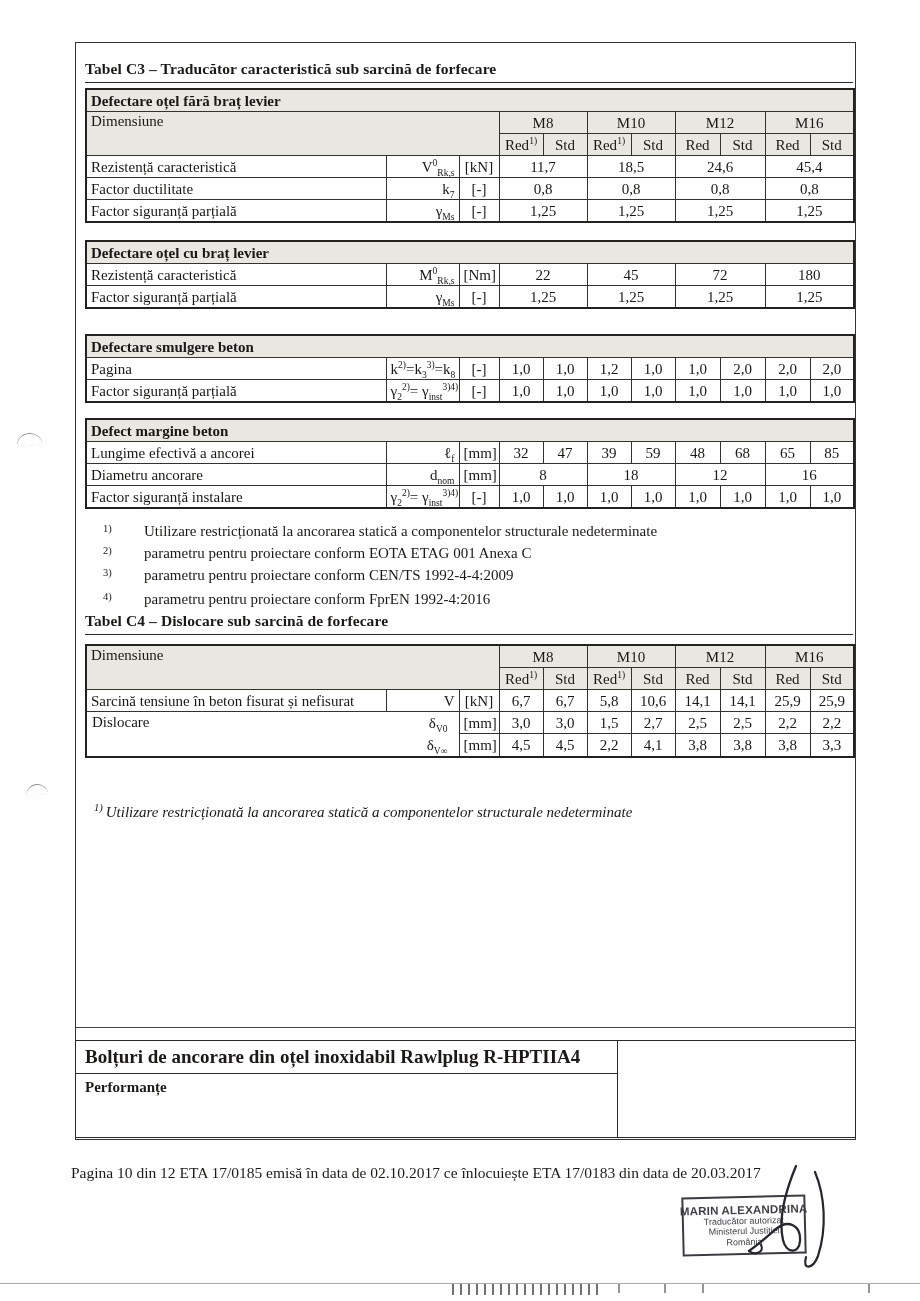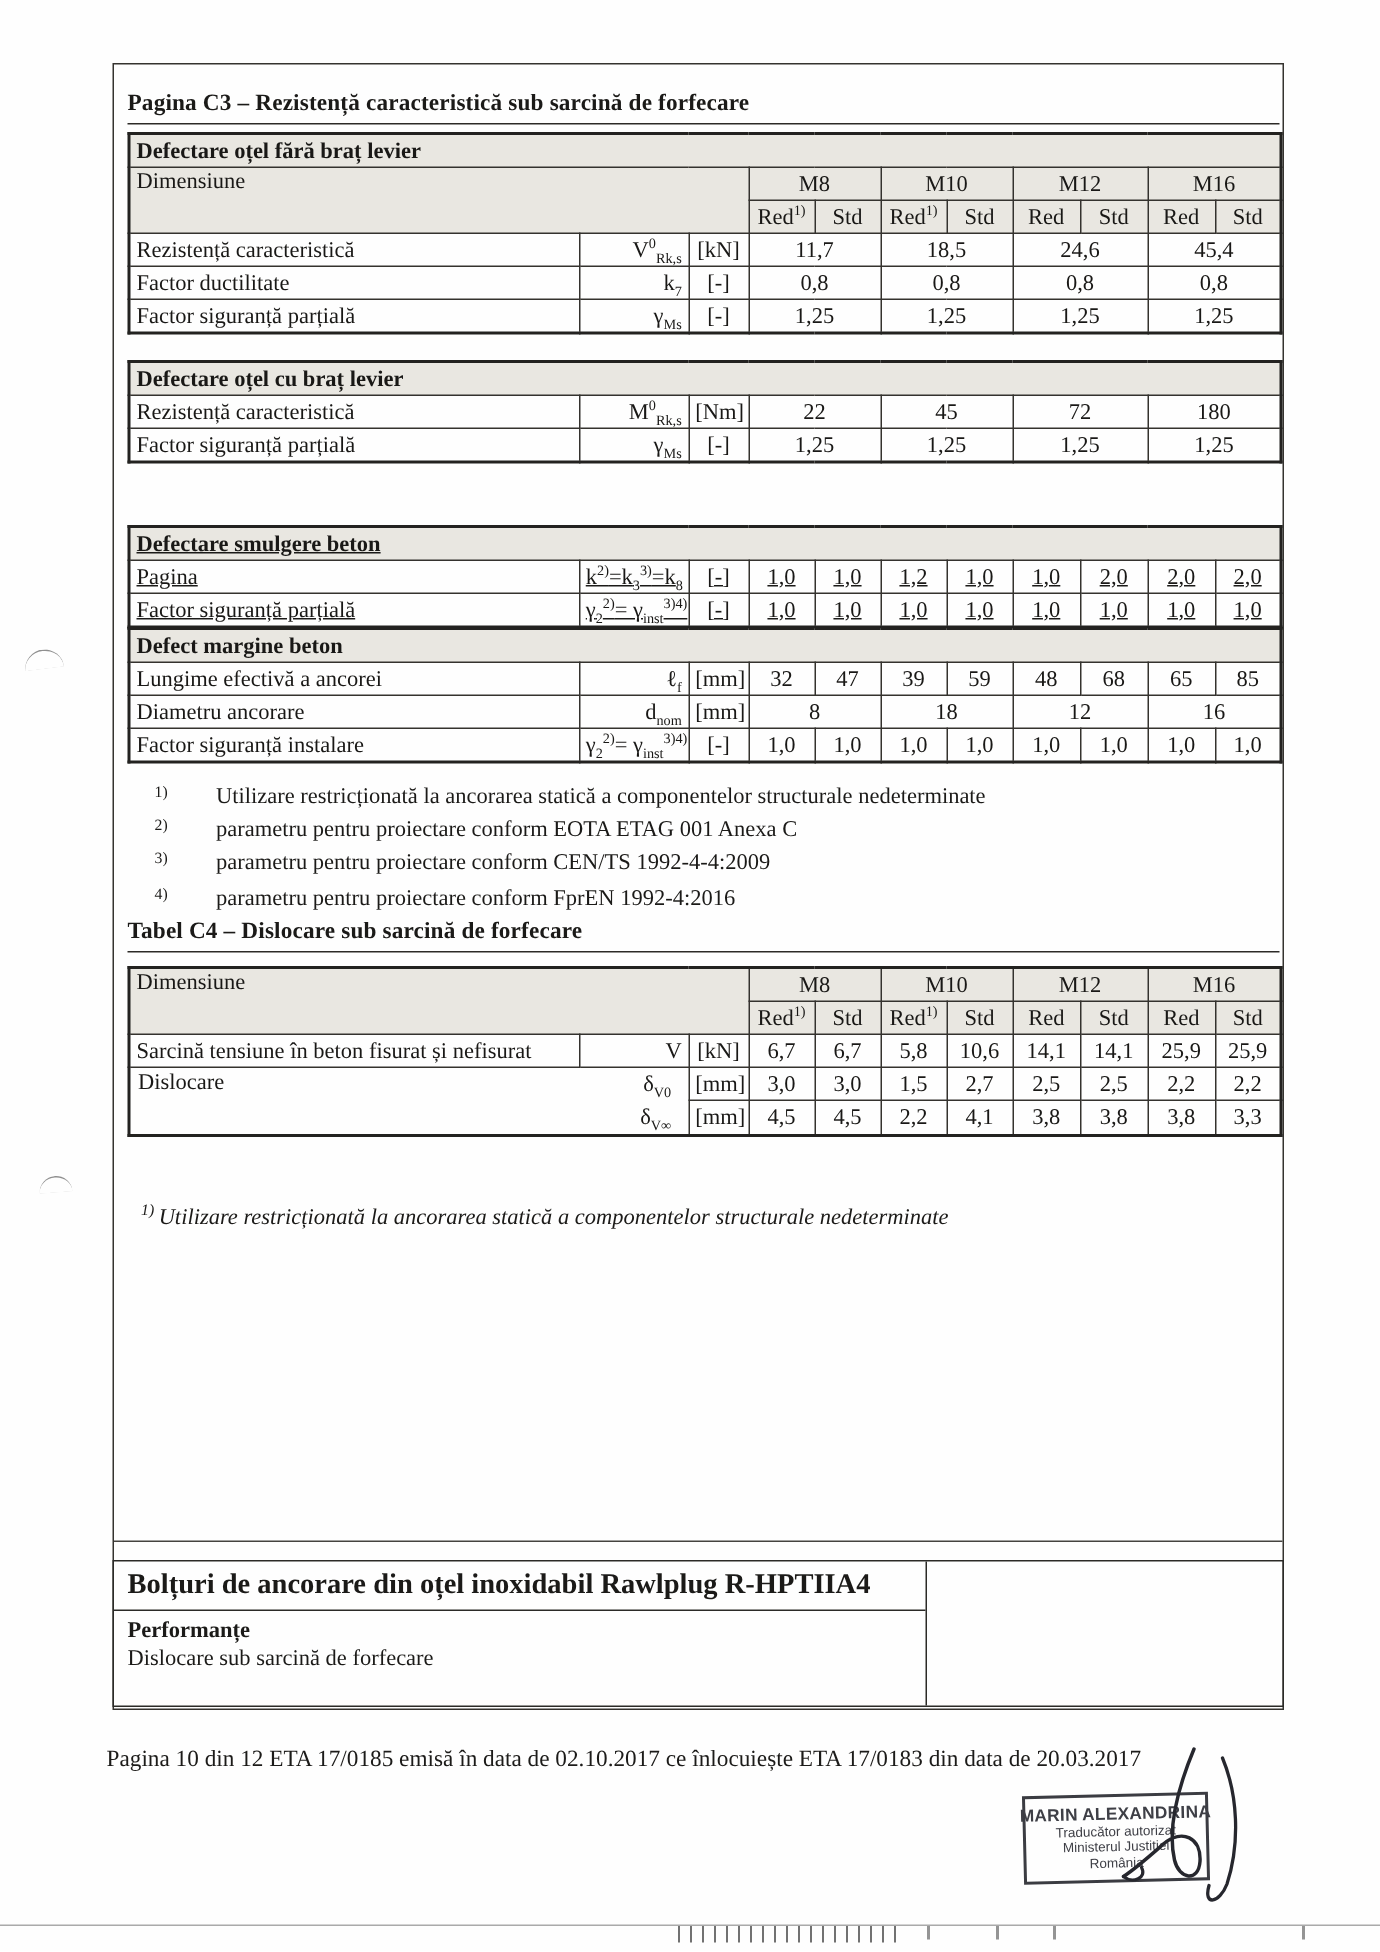--- a/index.html
+++ b/index.html
@@ -80,21 +80,21 @@
 </style>
 </head>
 <body>
 
 <div id="canvas">
 
   <div class="page-border">
     <div class="frame-hline"></div>
   </div>
 
-  <div class="doc-title" style="top:60px;">Pagina C3 – Rezistență caracteristică sub sarcină de forfecare</div>
+  <div class="doc-title" style="top:60px;">Tabel C3 – Traducător caracteristică sub sarcină de forfecare</div>
 
   <table class="dtable" style="top:88px;">
     <colgroup>
         <col style="width:300px">
         <col style="width:73px">
         <col style="width:40px">
       <col style="width:44px">
         <col style="width:44px">
         <col style="width:44px">
         <col style="width:44px">
@@ -186,21 +186,21 @@
       <td class="sym">γ<sub>Ms</sub></td>
       <td class="unit">[-]</td>
       <td class="val" colspan="2">1,25</td>
       <td class="val" colspan="2">1,25</td>
       <td class="val" colspan="2">1,25</td>
       <td class="val" colspan="2">1,25</td>
     </tr>
   </tbody>
     </table>
 
-  <table class="dtable" style="top:350px;text-decoration:underline;">
+  <table class="dtable" style="top:334px;">
     <colgroup>
         <col style="width:300px">
         <col style="width:73px">
         <col style="width:40px">
       <col style="width:44px">
         <col style="width:44px">
         <col style="width:44px">
         <col style="width:44px">
       <col style="width:45px">
         <col style="width:45px">
@@ -398,21 +398,20 @@
 
   <div class="c4-note" style="top:802px;font-style:italic;">
     <span class="inline-marker">1)</span><span>Utilizare restricționată la ancorarea statică a componentelor structurale nedeterminate</span>
   </div>
 
   <div class="footer-box">
     <div class="fb-left">
       <div class="fb-product">Bolțuri de ancorare din oțel inoxidabil Rawlplug R-HPTIIA4</div>
       <div class="fb-perf">
         <div class="fb-perf-title">Performanțe</div>
-        <div>Dislocare sub sarcină de forfecare</div>
       </div>
     </div>
   </div>
 
   <div class="page-footer">Pagina 10 din 12 ETA 17/0185 emisă în data de 02.10.2017 ce înlocuiește ETA 17/0183 din data de 20.03.2017</div>
 
   <div class="stamp">
     <div class="stamp-name">MARIN ALEXANDRINA</div>
     <div class="stamp-line">Traducător autorizat</div>
     <div class="stamp-line">Ministerul Justiției</div>

